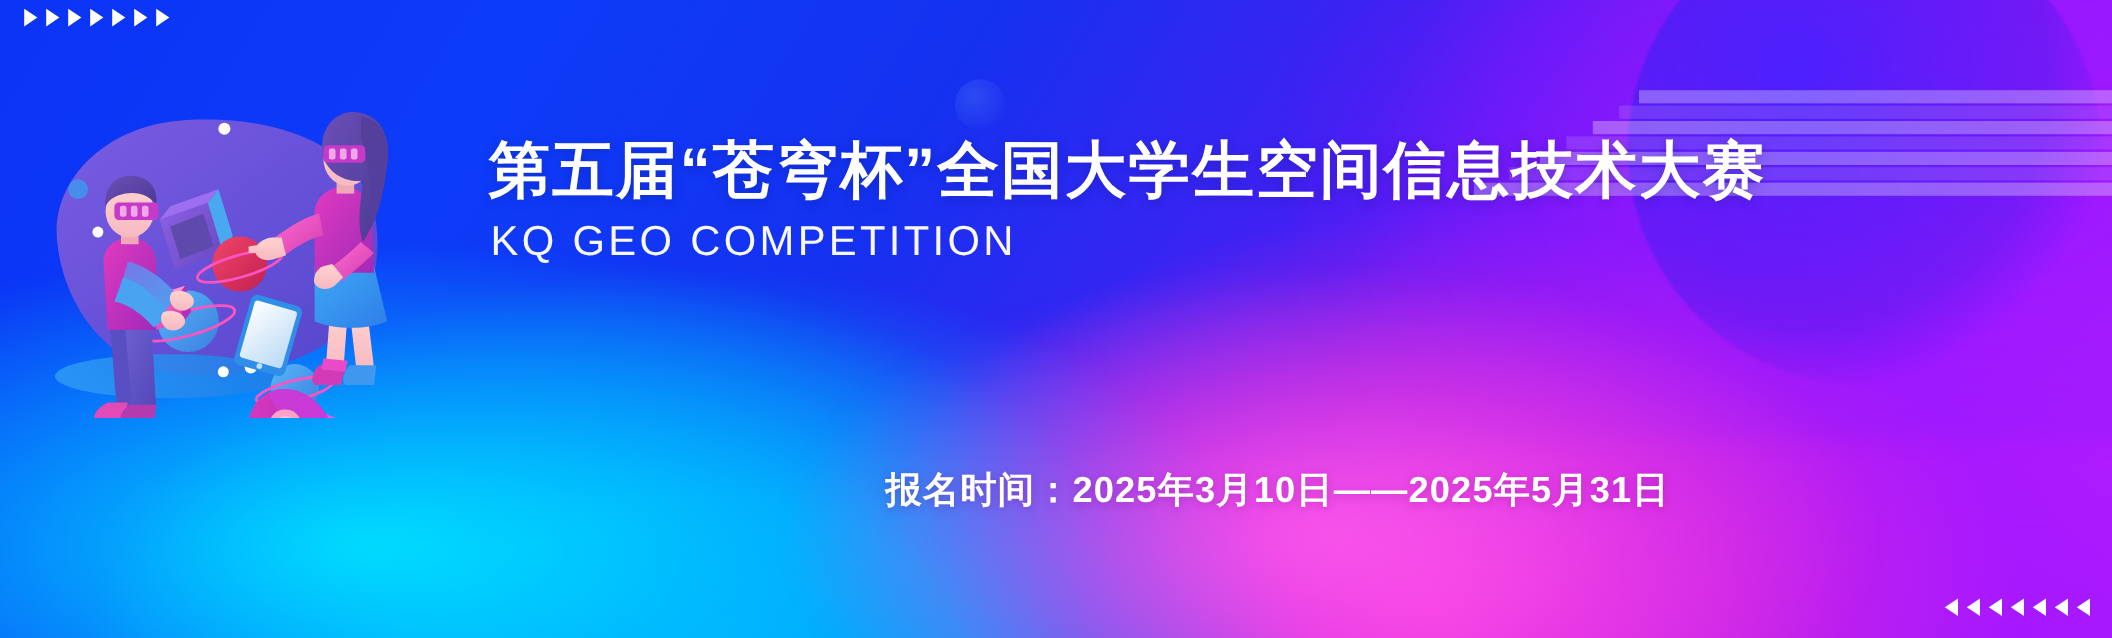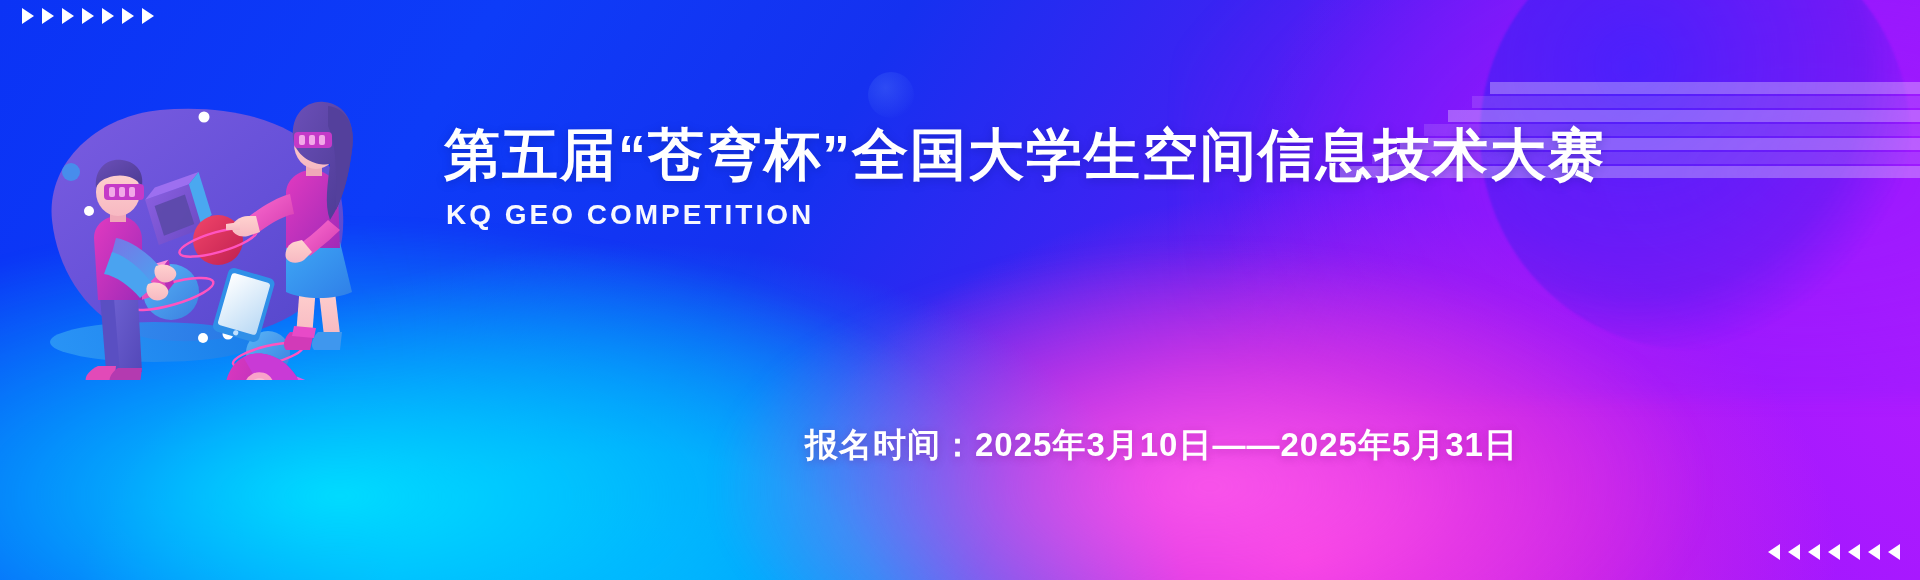--- a/index.html
+++ b/index.html
@@ -91,22 +91,22 @@
     font-size: 56px;
     font-weight: 700;
     letter-spacing: 2px;
     line-height: 1.12;
     white-space: nowrap;
     text-shadow: 0 2px 10px rgba(10,20,120,0.28);
   }
   .subtitle {
     margin: 12px 0 0 2px;
     color: #ffffff;
-    font-size: 28px;
-    font-weight: 700;
+    font-size: 38px;
+    font-weight: 400;
     letter-spacing: 3px;
     white-space: nowrap;
     opacity: 0.97;
   }
   .dateline {
     position: absolute;
     left: 805px;
     top: 423px;
     margin: 0;
     color: #ffffff;

